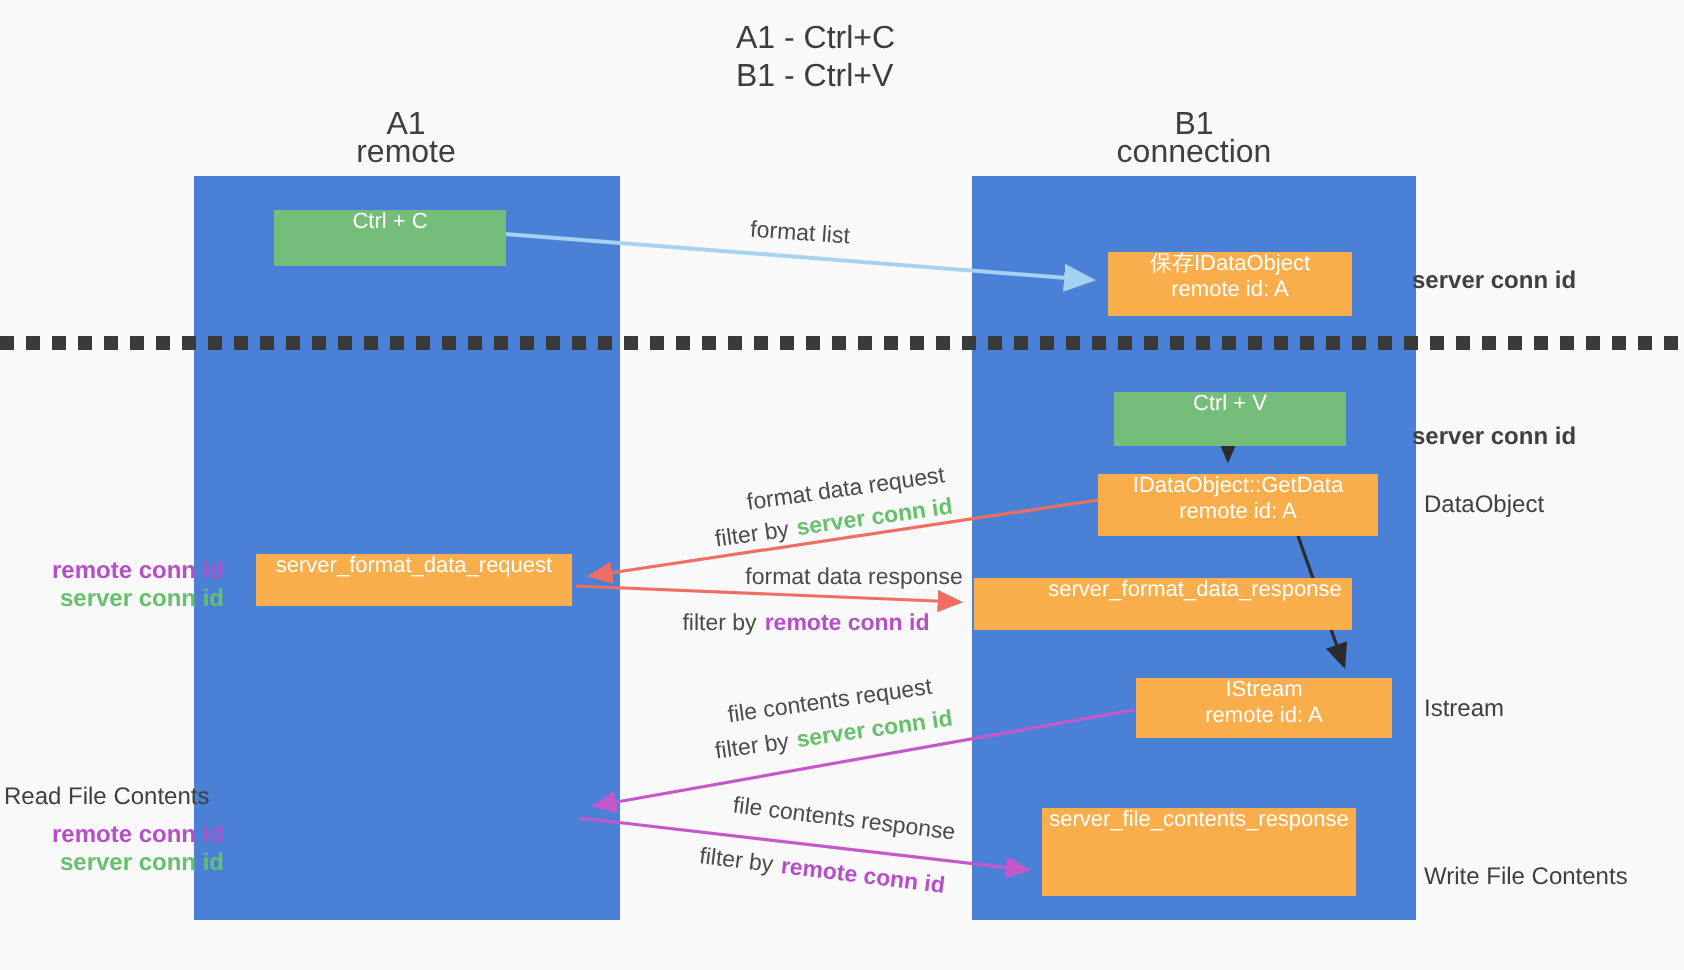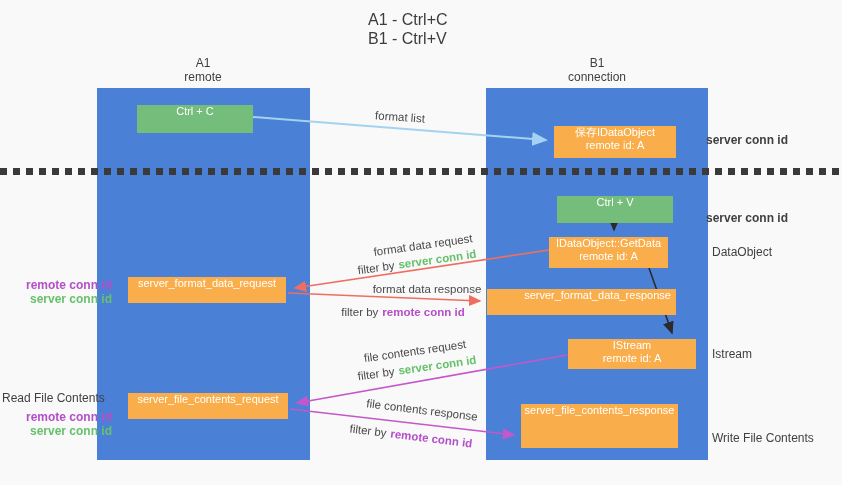--- a/index.html
+++ b/index.html
@@ -1,20 +1,20 @@
 <!DOCTYPE html>
 <html style="--column-blue: #4a81d6; --box-green: #74bd7a; --box-orange: #f9ae4b; --text-green: #67c06b; --text-purple: #b44fc8; --arrow-red: #ef6e62; --arrow-magenta: #c457c9; --arrow-blue: #a5d2f0; --arrow-black: #2b2b2b;"><head>
 <meta charset="utf-8">
 <style>
   html,body{margin:0;padding:0;}
   body{font-family:"Liberation Sans","DejaVu Sans",sans-serif;background:#e9e9e9;}
   .stage{position:relative;width:842px;height:485px;background:#f9f9f9;overflow:hidden;}
 
   .title{position:absolute;left:368px;top:10px;font-size:16px;line-height:19px;color:#3c3c3c;z-index:4;}
-  .col-header{position:absolute;top:56px;width:160px;text-align:center;font-size:12px;line-height:14px;color:#3f3f3f;z-index:4;}
+  .col-header{position:absolute;top:56px;width:160px;text-align:center;font-size:16px;line-height:14px;color:#3f3f3f;z-index:4;}
   .col-header.left{left:123px;}
   .col-header.right{left:517px;}
 
   .column{position:absolute;top:88px;height:372px;background:var(--column-blue);z-index:1;}
   .column.left-col{left:97px;width:213px;}
   .column.right-col{left:486px;width:222px;}
 
   .dotted-divider{position:absolute;left:0;top:168px;width:842px;height:7px;z-index:2;
     background:repeating-linear-gradient(90deg,#3a3a3a 0 7px,transparent 7px 13px);}
 
@@ -88,41 +88,38 @@
 
   <div class="node orange-node" style="left:554px;top:126px;width:122px;height:32px;">
     <span>保存IDataObject</span>
     <span>remote id: A</span>
   </div>
 
   <div class="node green-node" style="left:557px;top:196px;width:116px;height:27px;">
     <span>Ctrl + V</span>
   </div>
 
-  <div class="node orange-node" style="left:549px;top:237px;width:119px;height:31px;">
+  <div class="node orange-node" style="left:549px;top:237px;width:140px;height:31px;">
     <span>IDataObject::GetData</span>
     <span>remote id: A</span>
   </div>
 
   <div class="node orange-node" style="left:128px;top:277px;width:158px;height:26px;">
     <span>server_format_data_request</span>
   </div>
 
   <div class="node orange-node" style="left:487px;top:289px;width:157px;height:26px;padding-left:32px;">
     <span>server_format_data_response</span>
   </div>
 
   <div class="node orange-node" style="left:568px;top:339px;width:128px;height:30px;">
     <span>IStream</span>
     <span>remote id: A</span>
   </div>
 
-  <div class="node orange-node" style="left:128px;top:393px;width:160px;height:26px;">
-    <span>server_file_contents_request</span>
-  </div>
 
   <div class="node orange-node" style="left:521px;top:404px;width:157px;height:44px;">
     <span>server_file_contents_response</span>
   </div>
 
   <div class="arrow-label" style="left:400px;top:117px;transform:translate(-50%,-50%) rotate(4deg);">
     <span>format list</span>
   </div>
 
   <div class="arrow-label" style="left:423px;top:245px;transform:translate(-50%,-50%) rotate(-8deg);">

